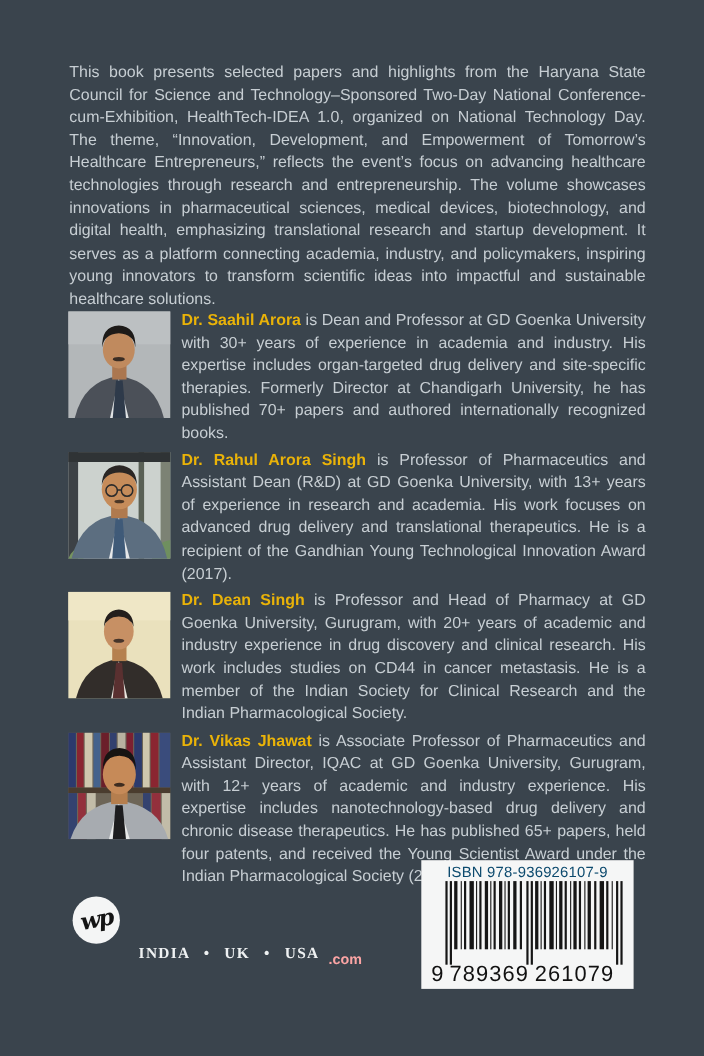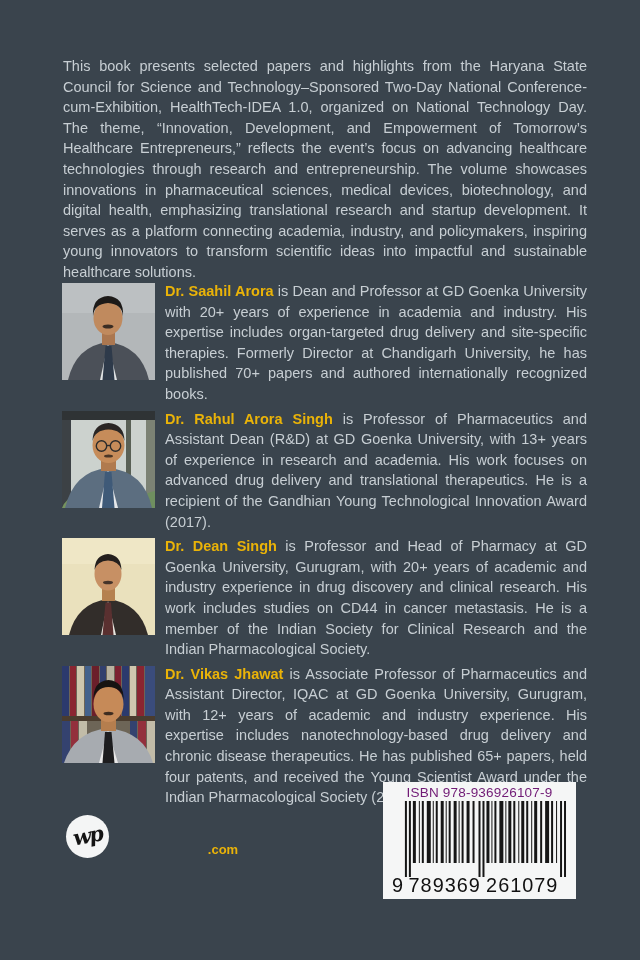--- a/index.html
+++ b/index.html
@@ -44,35 +44,35 @@
   .monogram{
     font-family:"DejaVu Serif",serif;font-style:italic;font-weight:bold;
     font-size:21px;color:#141414;letter-spacing:-2px;
     transform:rotate(-10deg);margin-top:-2px;
   }
   .wordmark{
     position:absolute;left:53px;top:7px;
     font-size:26px;font-weight:bold;letter-spacing:-0.8px;color:#f3f5f6;
   }
   .domain{
-    position:absolute;left:53px;top:30px;width:212px;text-align:center;
-    font-size:13px;font-weight:bold;color:#eab308;
+    position:absolute;left:53px;top:52px;width:212px;text-align:right;
+    font-size:13px;font-weight:bold;color:#fca5a5;
   }
   .regions{
     position:absolute;left:62px;top:48px;
     font-family:"Liberation Serif",serif;font-weight:bold;
     font-size:14px;letter-spacing:1.2px;word-spacing:8px;color:#eef1f2;
   }
   .barcode{
     position:absolute;left:383px;top:782px;width:193px;height:117px;
     background:#f5f6f6;
     box-sizing:border-box;padding:3px 8px 2px 8px;
   }
   .isbn-label{
-    text-align:center;color:#701a75;font-size:13.5px;letter-spacing:0.2px;
+    text-align:center;color:#0c4a6e;font-size:13.5px;letter-spacing:0.2px;
     white-space:nowrap;
   }
   .bars{width:177px;height:94px;margin-top:1px;}
   .bars rect{fill:#161616;}
   .bars text{
     fill:#111;font-family:"Liberation Sans",sans-serif;font-size:20px;
   }
 </style>
 </head>
 <body>
@@ -90,21 +90,21 @@
           <rect width="93" height="30" fill="#bcc0c2"></rect>
           <path d="M6 97 Q14 63 46 59 Q79 63 87 97 Z" fill="#4b5058"></path>
           <path d="M38 97 L46 61 L55 97 Z" fill="#dfe2e4"></path>
           <path d="M43.5 63 h6 l3 34 h-12 Z" fill="#2e3a4a"></path>
           <rect x="40" y="47" width="13" height="15" fill="#ab7750"></rect>
           <ellipse cx="46" cy="35" rx="14.5" ry="17" fill="#c08a5e"></ellipse>
           <path d="M31 33 Q30 14 46 13 Q62 14 61 33 Q60 21 46 20 Q32 21 31 33 Z" fill="#1d1a18"></path>
           <ellipse cx="46" cy="43.5" rx="5.5" ry="2" fill="#3a2d24"></ellipse>
         </svg>
       </span>
-      <p class="bio-text"><strong>Dr. Saahil Arora</strong><span> is Dean and Professor at GD Goenka University with 20+ years of experience in academia and industry. His expertise includes organ-targeted drug delivery and site-specific therapies. Formerly Director at Chandigarh University, he has published 70+ papers and authored internationally recognized books.</span></p>
+      <p class="bio-text"><strong>Dr. Saahil Arora</strong><span> is Dean and Professor at GD Goenka University with 30+ years of experience in academia and industry. His expertise includes organ-targeted drug delivery and site-specific therapies. Formerly Director at Chandigarh University, he has published 70+ papers and authored internationally recognized books.</span></p>
     </div>
 
     <div class="bio">
       <span class="photo">
         <svg viewBox="0 0 93 97" aria-hidden="true">
           <rect width="93" height="97" fill="#ccd2ce"></rect>
           <rect x="0" y="0" width="9" height="97" fill="#3c4145"></rect>
           <rect x="64" y="0" width="5" height="97" fill="#596055"></rect>
           <rect x="84" y="0" width="9" height="97" fill="#7c8274"></rect>
           <rect x="0" y="0" width="93" height="9" fill="#2f3335"></rect>
@@ -183,20 +183,21 @@
       <p class="bio-text"><strong>Dr. Vikas Jhawat</strong><span> is Associate Professor of Pharmaceutics and Assistant Director, IQAC at GD Goenka University, Gurugram, with 12+ years of academic and industry experience. His expertise includes nanotechnology-based drug delivery and chronic disease therapeutics. He has published 65+ papers, held four patents, and received the Young Scientist Award under the Indian Pharmacological Society (2023).</span></p>
     </div>
 
   </div>
 
   <div class="publisher">
     <span class="logo-circle">
       <span class="monogram">wp</span>
     </span>
     <span class="domain">.com</span>
+    <span class="regions">INDIA • UK • USA</span>
   </div>
 
   <div class="barcode">
     <div class="isbn-label">ISBN 978-936926107-9</div>
     <svg class="bars" viewBox="0 0 178 94" preserveAspectRatio="none">
       <rect x="14" y="0" width="2" height="76"></rect>
       <rect x="18" y="0" width="2" height="76"></rect>
       <rect x="88" y="0" width="2" height="76"></rect>
       <rect x="92" y="0" width="2" height="76"></rect>
       <rect x="170" y="0" width="2" height="76"></rect>

